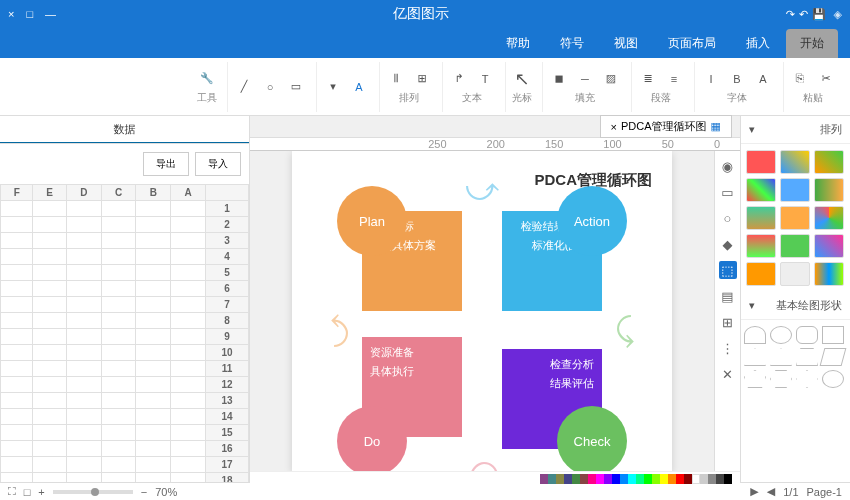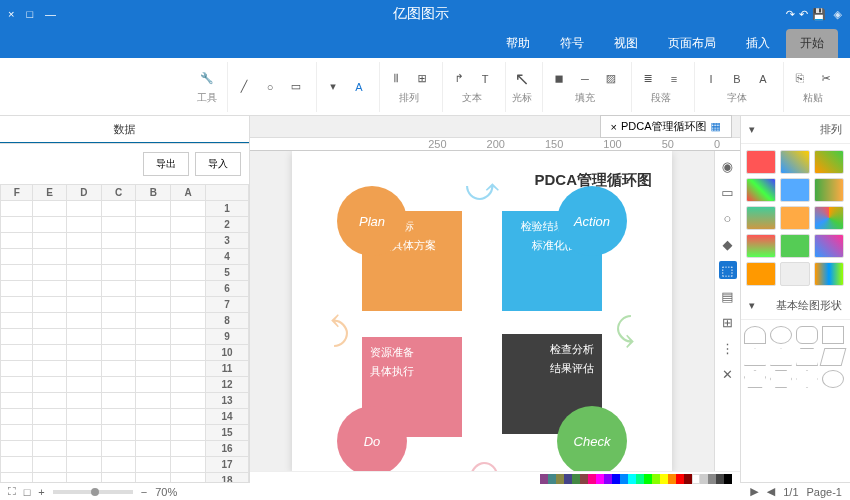--- a/index.html
+++ b/index.html
@@ -36,22 +36,22 @@
 .vico{width:18px;height:18px;display:flex;align-items:center;justify-content:center;color:#666;cursor:pointer;font-size:13px}
 .vico.sel{background:#1976d2;color:#fff;border-radius:2px}
 .canvas{flex:1;background:#f0f0f0;position:relative;overflow:hidden;display:flex;align-items:center;justify-content:center}
 .page{width:380px;height:320px;background:#fff;box-shadow:0 2px 8px rgba(0,0,0,.15);position:relative;padding:20px}
 .diag-title{text-align:right;font-size:15px;font-weight:bold;color:#333}
 .pdca{position:absolute;top:60px;left:50%;transform:translateX(-50%);width:240px;height:240px}
 .quad{position:absolute;width:100px;height:100px;color:#fff;font-size:9px;display:flex;flex-direction:column;gap:4px;padding:8px}
 .q-a{top:0;right:0;background:#3cb5e8;align-items:flex-start}
 .q-p{top:0;left:0;background:#f0a050;align-items:flex-end}
 .q-d{bottom:14px;left:0;background:#e88090;align-items:flex-end}
-.q-c{bottom:17px;right:0;background:#404040;align-items:flex-start}
-.qcirc{position:absolute;width:70px;height:70px;border-radius:50%;color:#fff;display:flex;align-items:center;justify-content:center;font-size:13px;font-style:italic;z-index:2}
+.q-c{bottom:2px;right:0;background:#6d28d9;align-items:flex-start}
+.qcirc{position:absolute;width:70px;height:70px;border-radius:50%;color:#fff;display:flex;align-items:center;justify-content:center;font-size:13px;z-index:2}
 .qc-a{top:-25px;right:-25px;background:#3cb5e8}
 .qc-p{top:-25px;left:-25px;background:#f0a050}
 .qc-d{bottom:-25px;left:-25px;background:#e88090}
 .qc-c{bottom:-25px;right:-25px;background:#6bc060}
 .arrow{position:absolute;font-size:32px;opacity:.5}
 .ar-t{top:-40px;left:50%;transform:translateX(-50%);color:#3cb5e8}
 .ar-r{right:-42px;top:50%;transform:translateY(-50%) rotate(90deg);color:#6bc060}
 .ar-b{bottom:-40px;left:50%;transform:translateX(-50%) rotate(180deg);color:#e88090}
 .ar-l{left:-42px;top:50%;transform:translateY(-50%) rotate(-90deg);color:#f0a050}
 .lpanel{width:250px;background:#fff;border-right:1px solid #ddd;display:flex;flex-direction:column}

